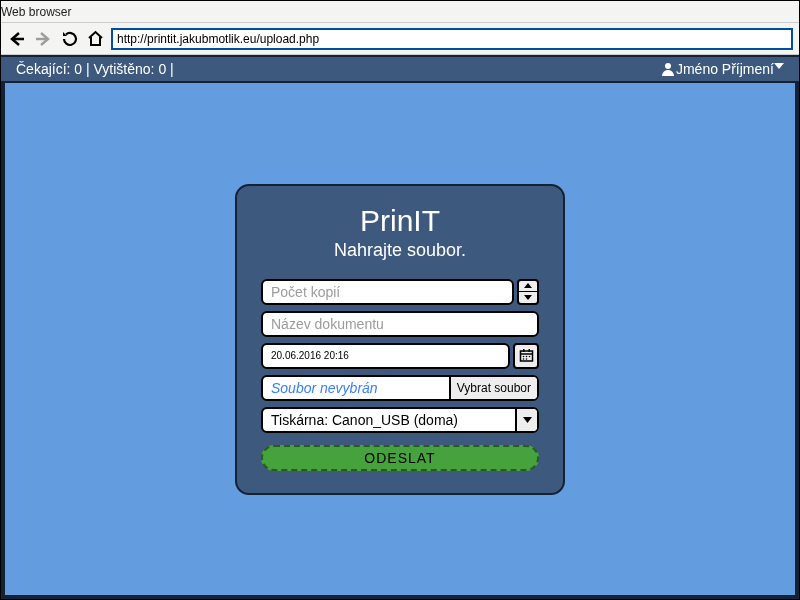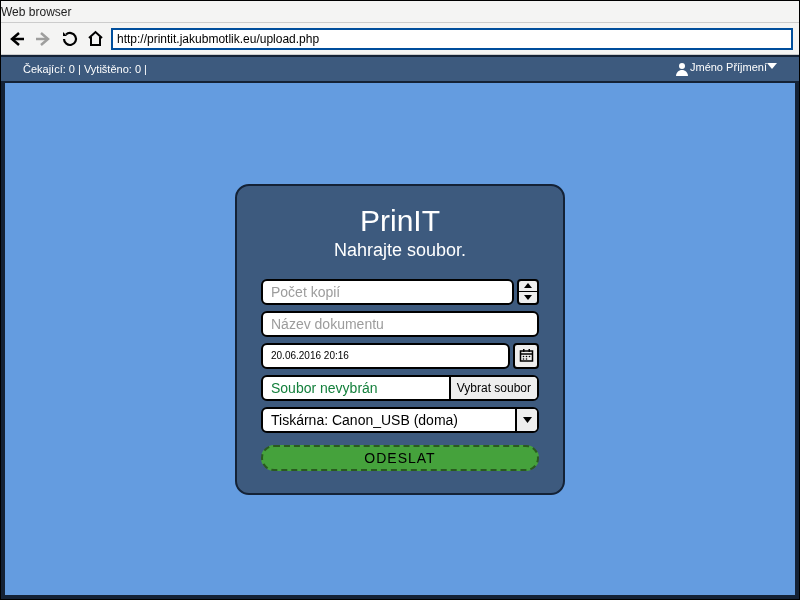--- a/index.html
+++ b/index.html
@@ -3,37 +3,37 @@
 <meta charset="utf-8">
 <style>
   * { box-sizing: border-box; margin: 0; padding: 0; }
   html, body { width: 800px; height: 600px; font-family: Arial, Helvetica, sans-serif; background: #fff; }
   .window { width: 800px; height: 600px; border: 1px solid #000; display: flex; flex-direction: column; }
   .titlebar { height: 22px; background: #f4f4f3; border-bottom: 1px solid #ccc; text-align: left; font-size: 12px; line-height: 22px; color: #222; }
   .toolbar { height: 32px; background: #f4f4f3; border-bottom: 1px solid #ccc; display: flex; align-items: center; padding: 0 6px; gap: 6px; }
   .nav-btn { width: 20px; height: 20px; display: flex; align-items: center; justify-content: center; cursor: pointer; }
   .nav-btn.disabled { opacity: .35; cursor: default; }
   .urlbar { flex: 1; height: 22px; border: 2px solid #004e9c; background: #fff; font-size: 12px; padding: 0 4px; color: #000; }
-  .appbar { height: 28px; background: #3d5a7e; border-top: 2px solid #142236; border-bottom: 2px solid #142236; display: flex; align-items: center; color: #fff; font-size: 11px; padding: 0 22px; }
+  .appbar { height: 28px; background: #3d5a7e; border-top: 2px solid #142236; border-bottom: 2px solid #142236; display: flex; align-items: center; color: #fff; font-size: 14px; padding: 0 15px; }
   .appbar-left { flex: 1; }
   .appbar-user { display: flex; align-items: flex-start; cursor: pointer; }
   .content { flex: 1; background: #649ce0; border-left: 4px solid #142236; border-right: 4px solid #142236; border-bottom: 4px solid #142236; display: flex; align-items: center; justify-content: center; }
   .card { width: 330px; background: #3d5a7e; border: 2px solid #142236; border-radius: 14px; padding: 18px 24px 22px; }
   .card h1 { color: #fff; font-size: 30px; font-weight: 400; text-align: center; }
   .card h2 { color: #fff; font-size: 18px; font-weight: 400; text-align: center; margin-top: 2px; margin-bottom: 18px; }
   .field { display: flex; margin-bottom: 6px; }
   .textin { flex: 1; height: 26px; border: 2px solid #000; border-radius: 6px; background: #fff; font-size: 14px; padding: 0 8px; color: #000; }
   .textin::placeholder { color: #9c9c9c; }
   .stepper { width: 22px; height: 26px; border: 2px solid #000; border-radius: 4px; margin-left: 3px; background: #eee; display: flex; flex-direction: column; overflow: hidden; }
   .stepper div { flex: 1; display: flex; align-items: center; justify-content: center; cursor: pointer; }
   .stepper div:first-child { border-bottom: 1px solid #000; }
   .datebox { flex: 1; height: 26px; border: 2px solid #000; border-radius: 6px; background: #fff; font-size: 10px; padding: 0 8px; display:flex; align-items:center; }
   .calbtn { width: 26px; height: 26px; border: 2px solid #000; border-radius: 4px; margin-left: 3px; background: #eee; display:flex; align-items:center; justify-content:center; cursor:pointer; }
   .filebox { display:flex; border: 2px solid #000; border-radius: 6px; background: #fff; height: 26px; overflow:hidden; }
-  .fileplace { flex:1; font-size:14px; color:#15803d; padding:0 8px; display:flex; align-items:center; }
+  .fileplace { flex:1; font-size:14px; color:#3b82f6; padding:0 8px; display:flex; align-items:center;font-style:italic; }
   .filebtn { border-left: 2px solid #000; background:#eee; font-size:12px; padding:0 6px; display:flex; align-items:center; cursor:pointer; }
   .selectbox { display:flex; border: 2px solid #000; border-radius: 6px; background: #fff; height: 26px; overflow:hidden;gap:40px; }
   .selectval { flex:1; font-size:14px; color:#000; padding:0 8px; display:flex; align-items:center; }
   .selectarr { width:22px; border-left:2px solid #000; background:#eee; display:flex; align-items:center; justify-content:center; cursor:pointer; }
   .submit { width:100%; height:26px; margin-top:6px; border:2px dashed #2a5a1f; border-radius:13px; background:#45a23c; color:#000; font-size:14px; text-align:center; cursor:pointer; letter-spacing:1px;}
   svg { display:block; }
 </style>
 </head>
 <body>
 

